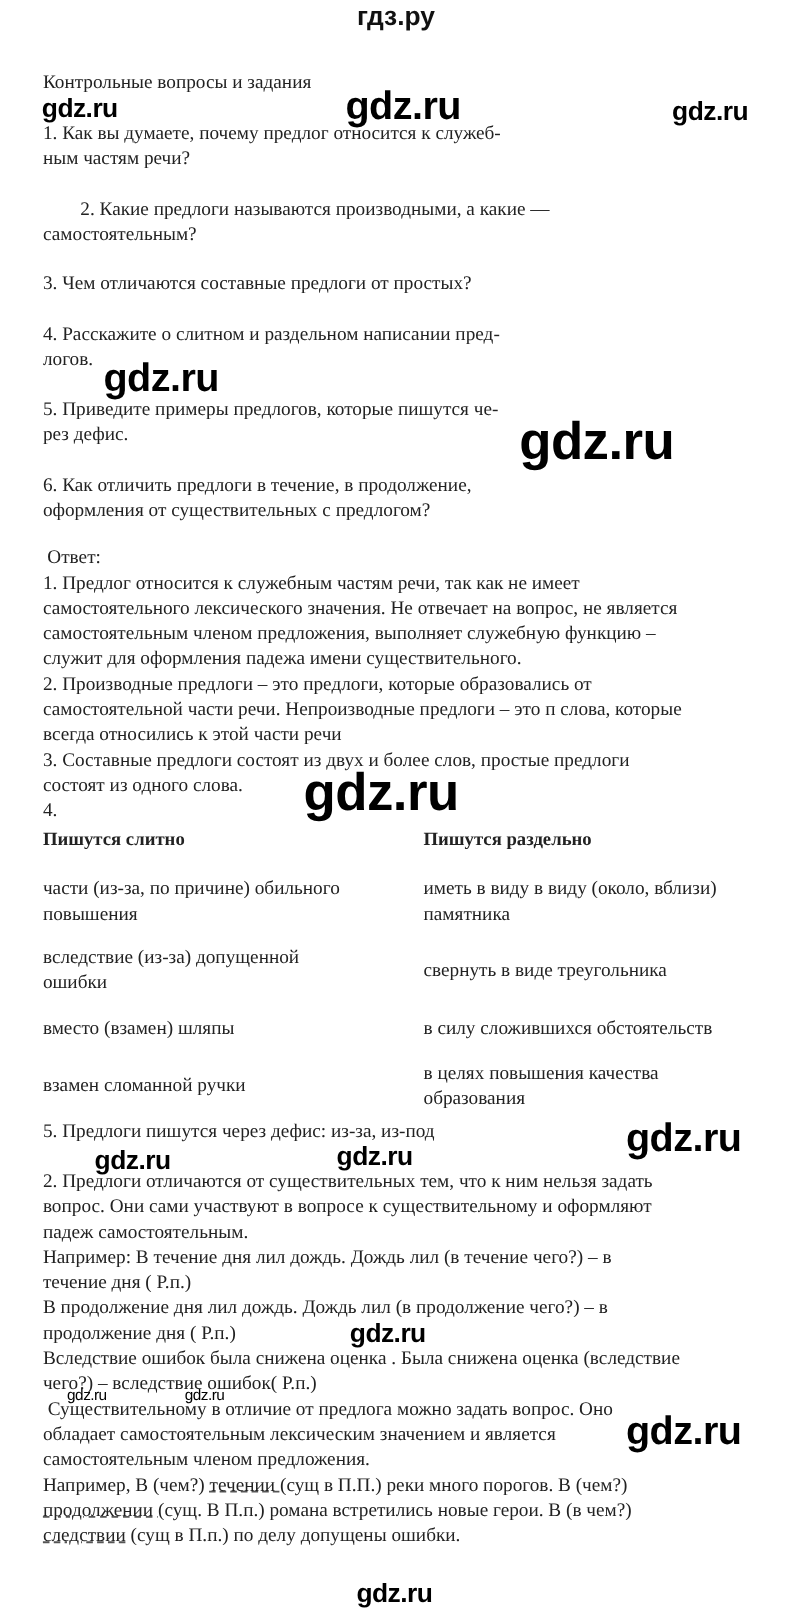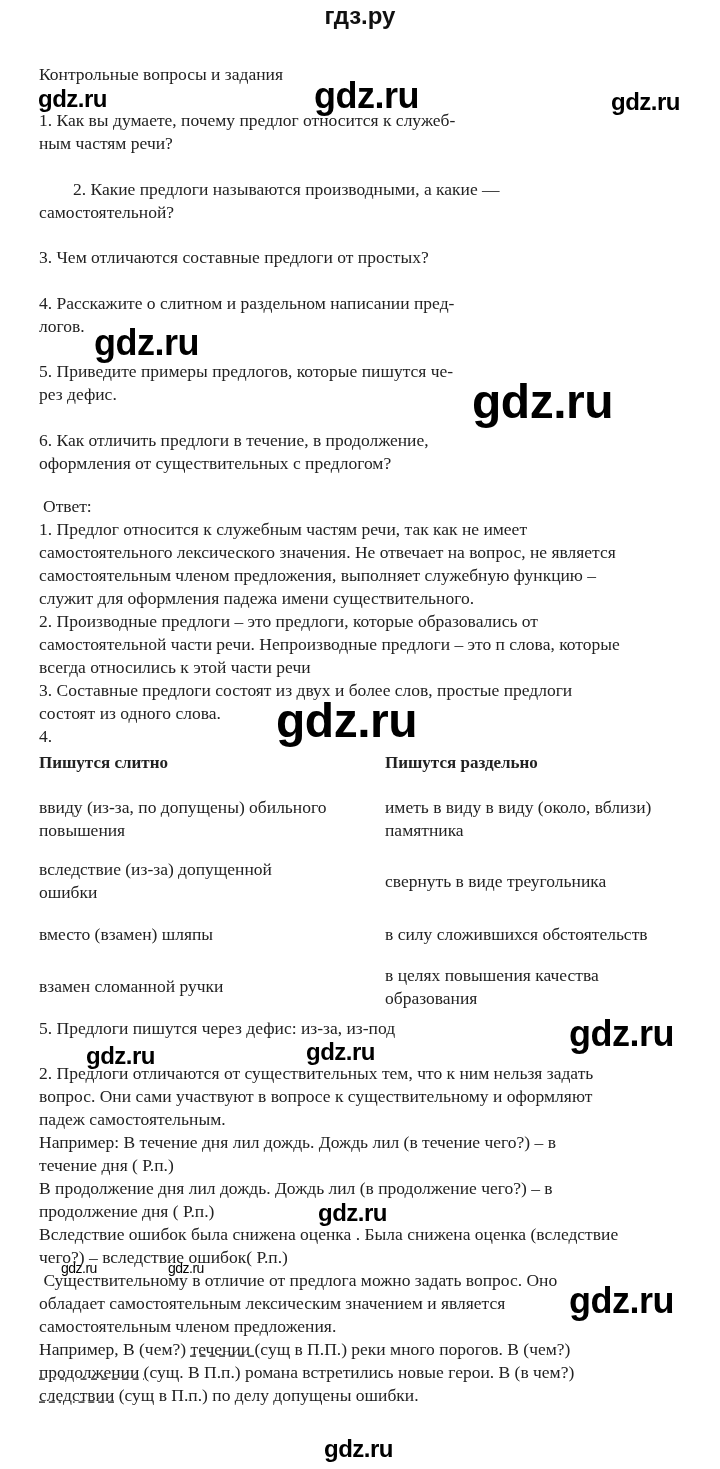--- a/index.html
+++ b/index.html
@@ -39,21 +39,21 @@
 <div class="wm" style="left:168px;top:1261px;font-size:14px;font-weight:normal;">gdz.ru</div>
 <div class="wm" style="left:569px;top:1283px;font-size:36px;">gdz.ru</div>
 <div class="wm" style="left:324px;top:1437px;font-size:24px;">gdz.ru</div>
 
 <div class="t" style="top:63px;font-family:Liberation Serif, serif;">Контрольные вопросы и задания</div>
 
 <div class="t" style="top:109px;">1. Как вы думаете, почему предлог относится к служеб-</div>
 <div class="t" style="top:132px;">ным частям речи?</div>
 
 <div class="t" style="top:178px;margin-left:34px;">2. Какие предлоги называются производными, а какие —</div>
-<div class="t" style="top:201px;">самостоятельной?</div>
+<div class="t" style="top:201px;">самостоятельным?</div>
 
 <div class="t" style="top:246px;">3. Чем отличаются составные предлоги от простых?</div>
 
 <div class="t" style="top:292px;">4. Расскажите о слитном и раздельном написании пред-</div>
 <div class="t" style="top:315px;">логов.</div>
 
 <div class="t" style="top:360px;">5. Приведите примеры предлогов, которые пишутся че-</div>
 <div class="t" style="top:383px;">рез дефис.</div>
 
 <div class="t" style="top:429px;">6. Как отличить предлоги в течение, в продолжение,</div>
@@ -72,21 +72,21 @@
 
 <div class="t" style="top:679px;">3. Составные предлоги состоят из двух и более слов, простые предлоги</div>
 <div class="t" style="top:702px;">состоят из одного слова.</div>
 
 <div class="t" style="top:725px;">4.</div>
 
 <div>
   <div class="tbl-h" style="left:39px;top:753px;">Пишутся слитно</div>
   <div class="tbl-h" style="left:385px;top:753px;">Пишутся раздельно</div>
 
-  <div class="cell" style="left:39px;top:796px;">ввиду (из-за, по допущены) обильного</div>
+  <div class="cell" style="left:39px;top:796px;">части (из-за, по причине) обильного</div>
   <div class="cell" style="left:39px;top:819px;">повышения</div>
   <div class="cell" style="left:385px;top:796px;">иметь в виду в виду (около, вблизи)</div>
   <div class="cell" style="left:385px;top:819px;">памятника</div>
 
   <div class="cell" style="left:39px;top:858px;">вследствие (из-за) допущенной</div>
   <div class="cell" style="left:39px;top:881px;">ошибки</div>
   <div class="cell" style="left:385px;top:870px;">свернуть в виде треугольника</div>
 
   <div class="cell" style="left:39px;top:923px;">вместо (взамен) шляпы</div>
   <div class="cell" style="left:385px;top:923px;">в силу сложившихся обстоятельств</div>

